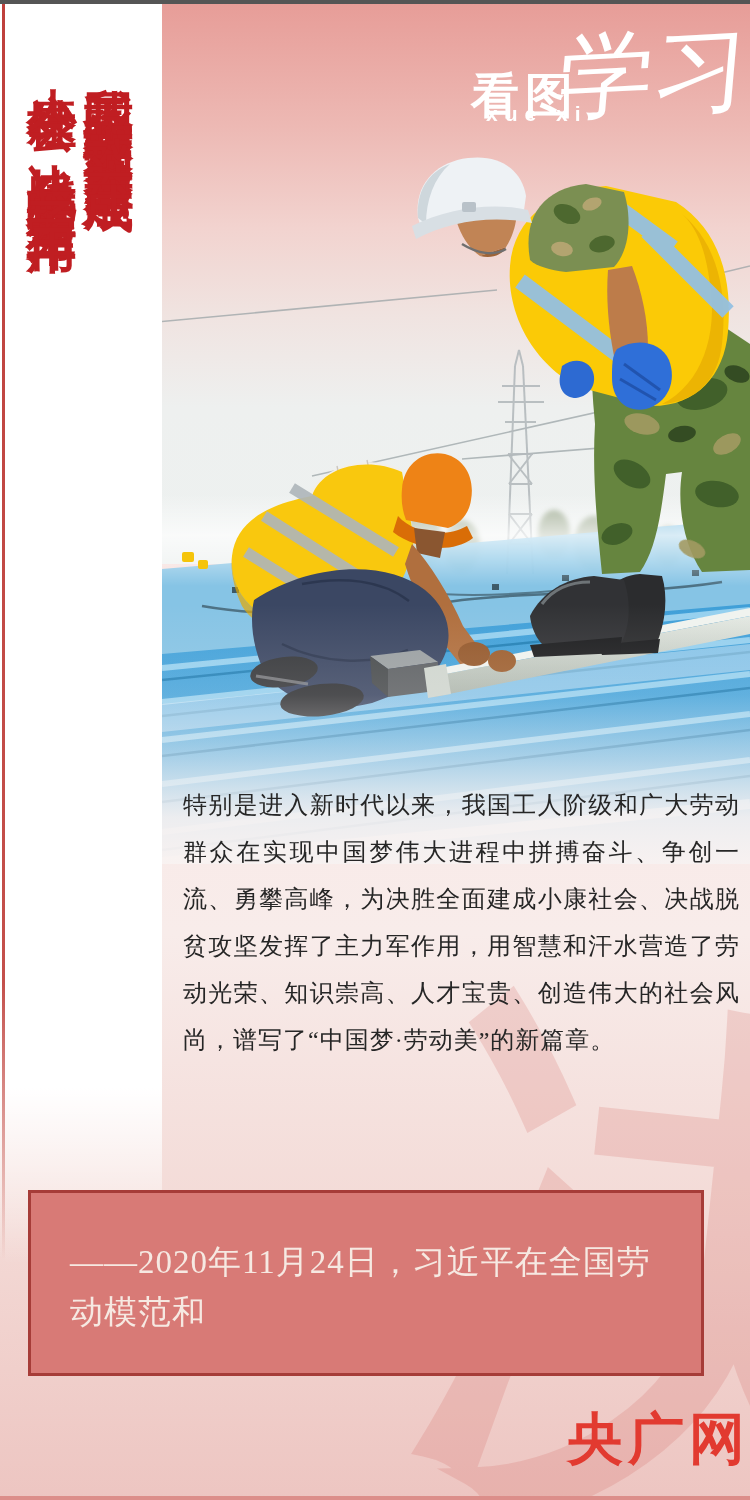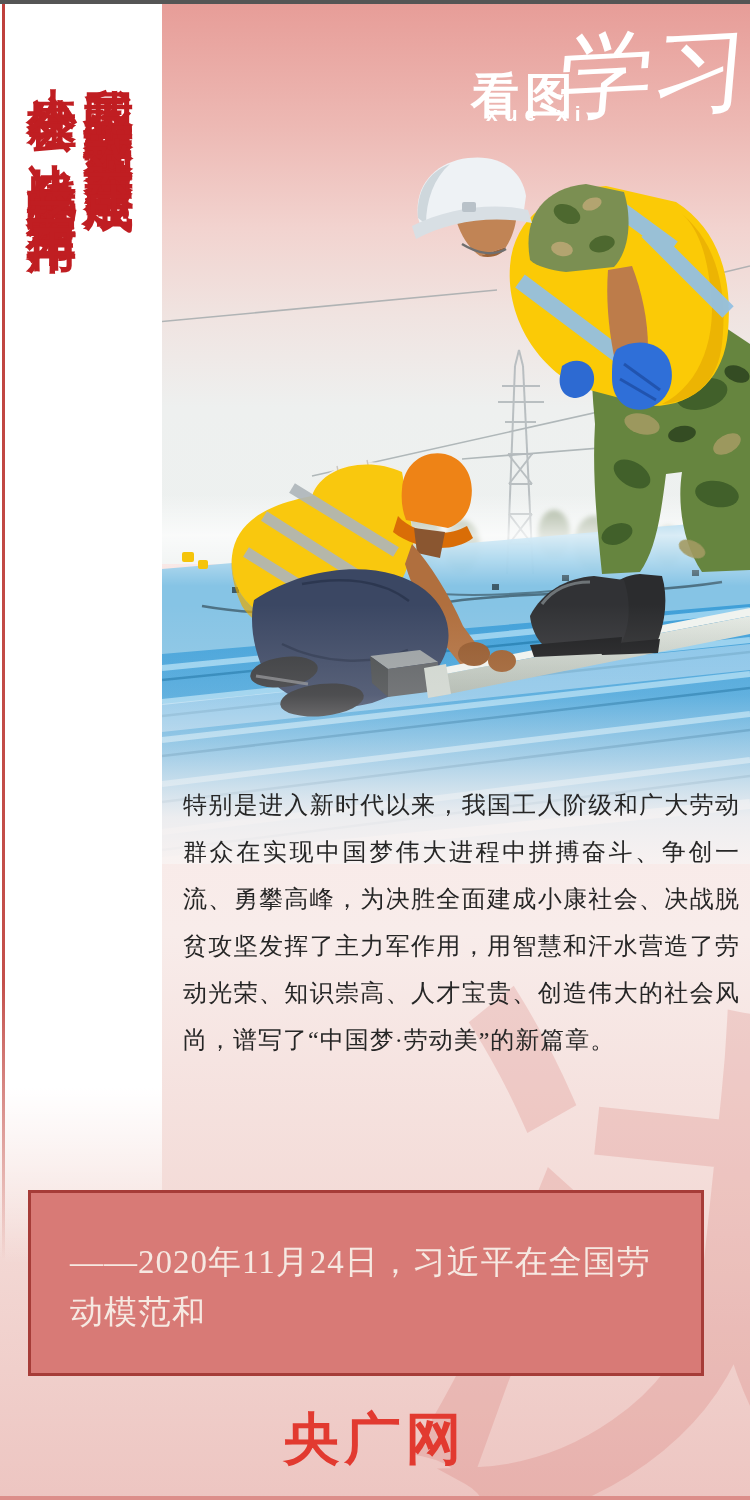--- a/index.html
+++ b/index.html
@@ -46,21 +46,21 @@
   }
   
   .quote-box{
     position:absolute;left:28px;top:1186px;width:676px;height:186px;box-sizing:border-box;
     background:#d87a76;border:3px solid #a63c38;
     padding:44px 30px 0 39px;
   }
   .quote-line{font-size:33px;line-height:50px;color:#f6e9e2;letter-spacing:1px;}
   
   .footer-brand{
-    position:absolute;left:0;top:1398px;width:100%;text-align:center;
+    position:absolute;left:0;top:1398px;width:100%;text-align:right;
     font-size:56px;font-weight:bold;color:#e23a30;letter-spacing:5px;
     font-family:"Liberation Sans","DejaVu Sans",sans-serif;
   }
   .bottom-bar{position:absolute;left:0;top:1492px;width:100%;height:8px;background:#dc8e8a;}
 </style>
 </head>
 <body>
 
 <div class="canvas">
 

